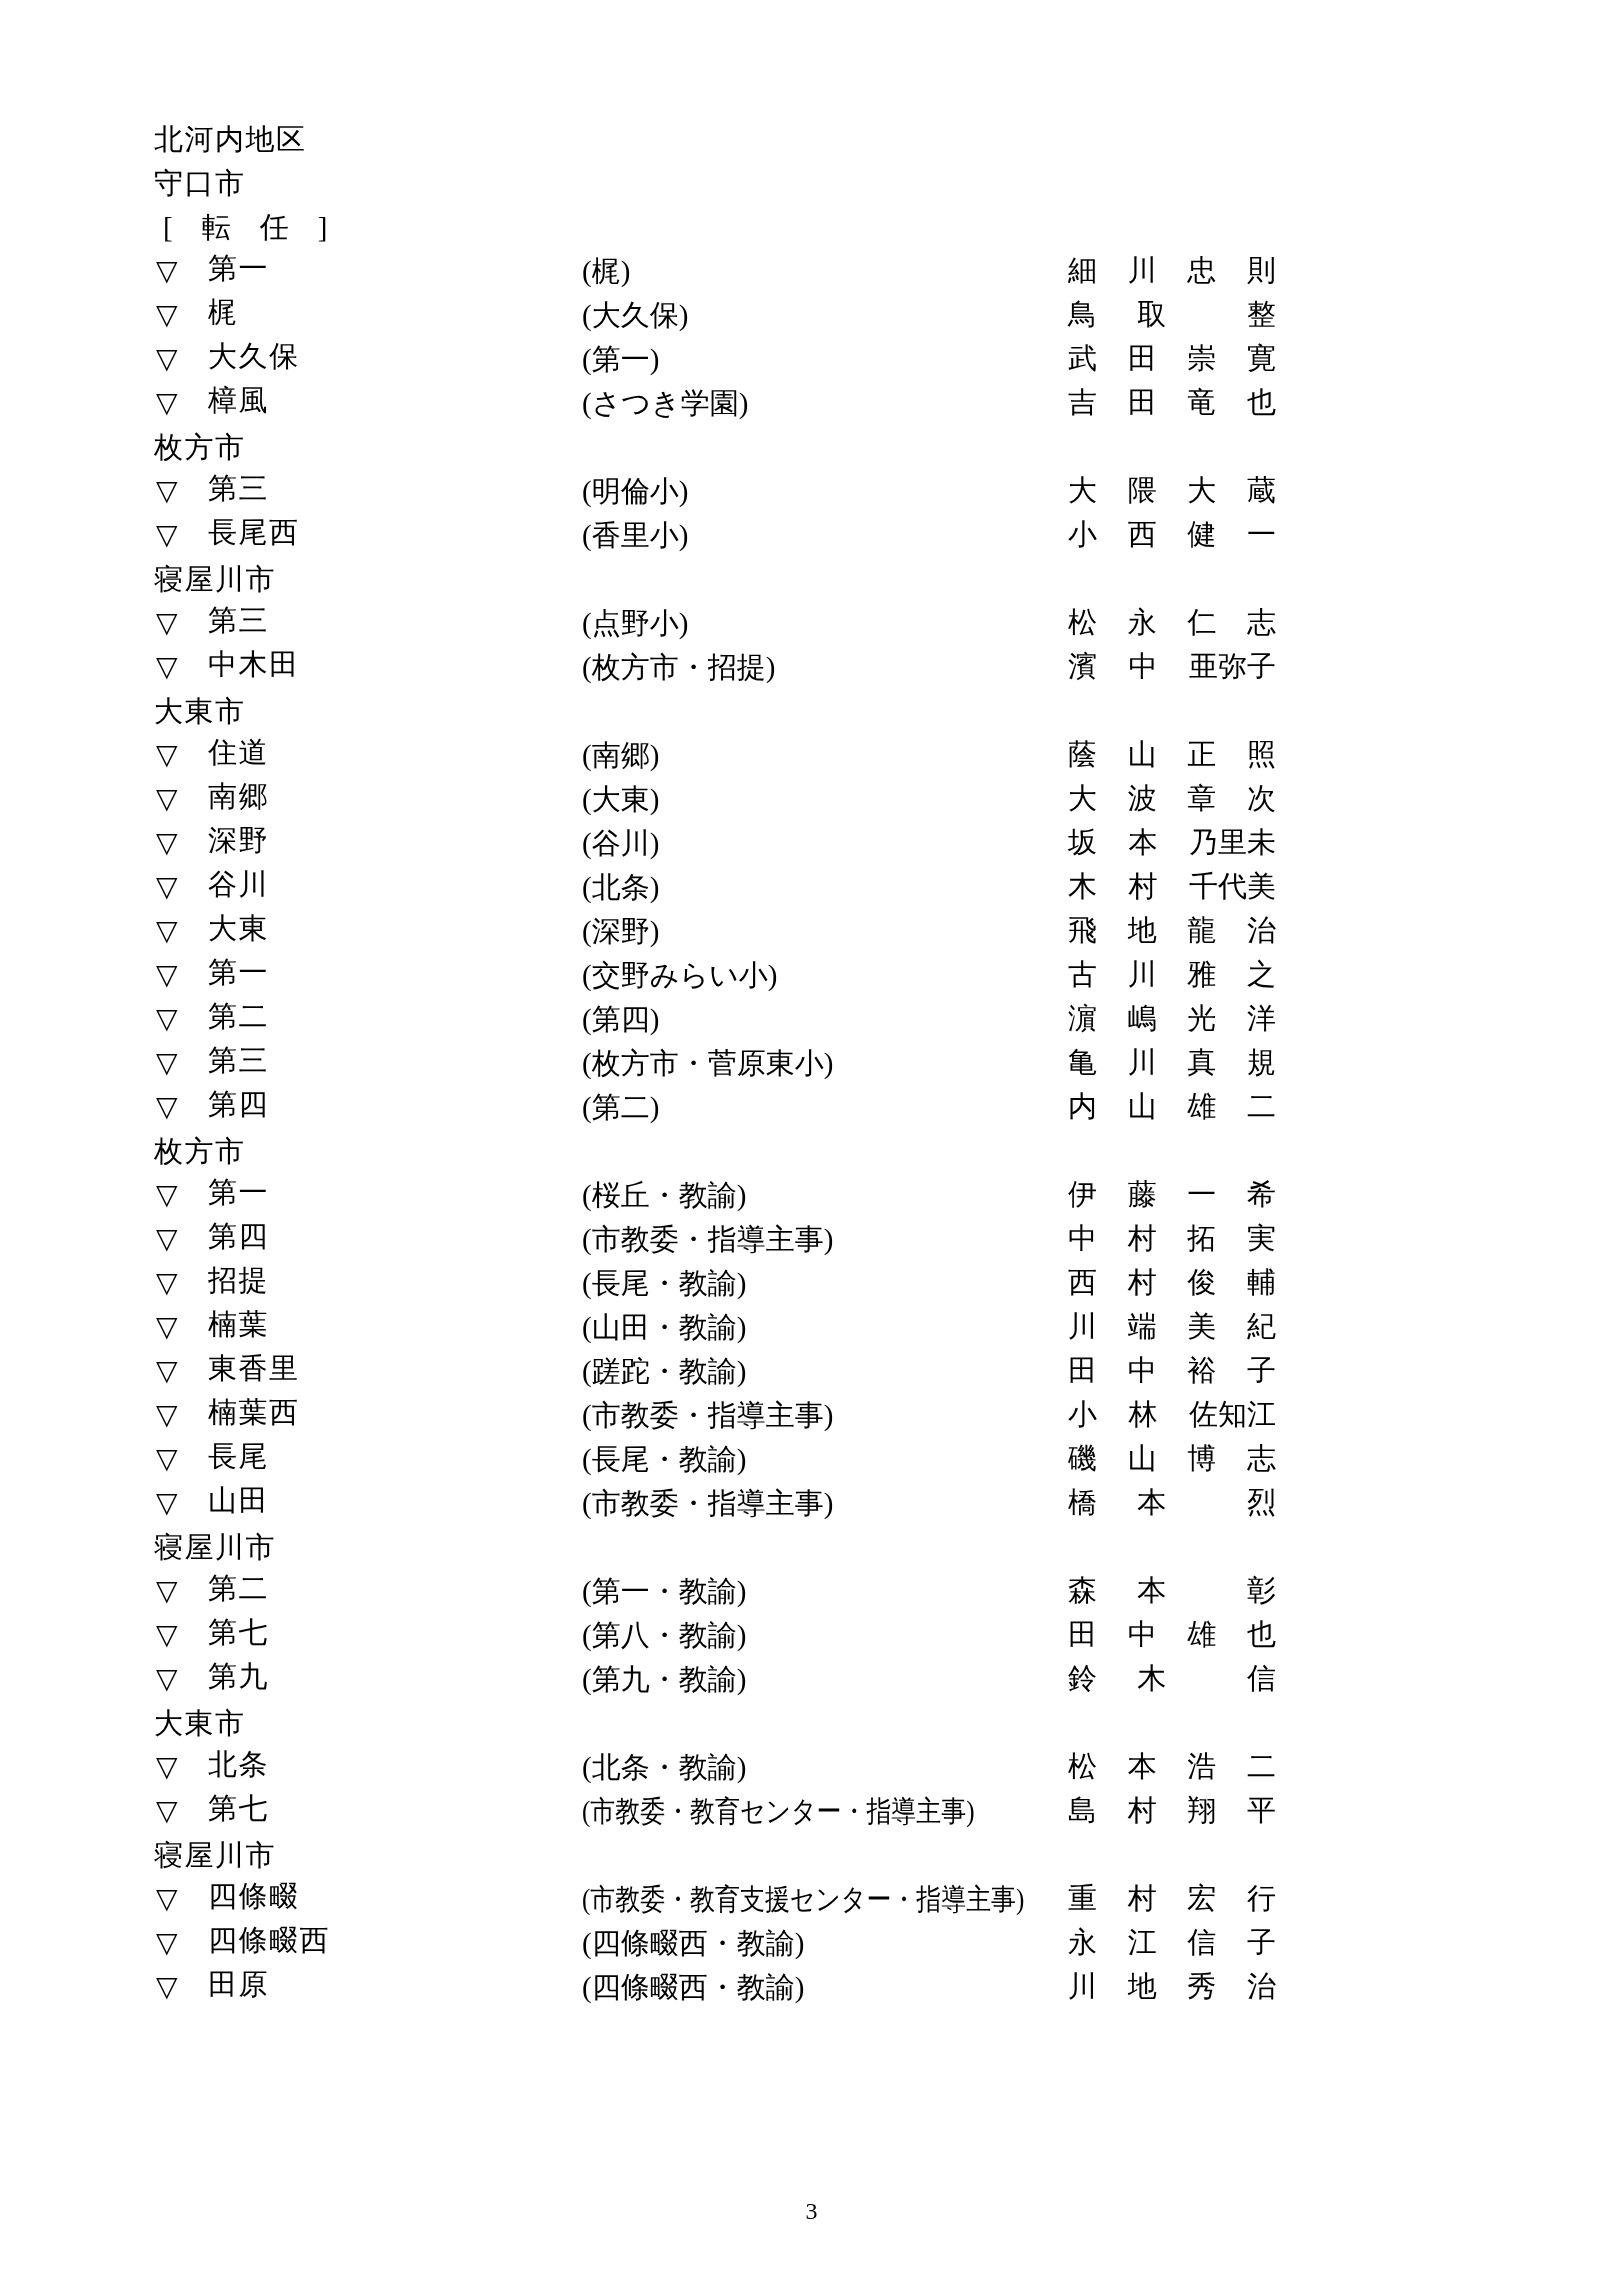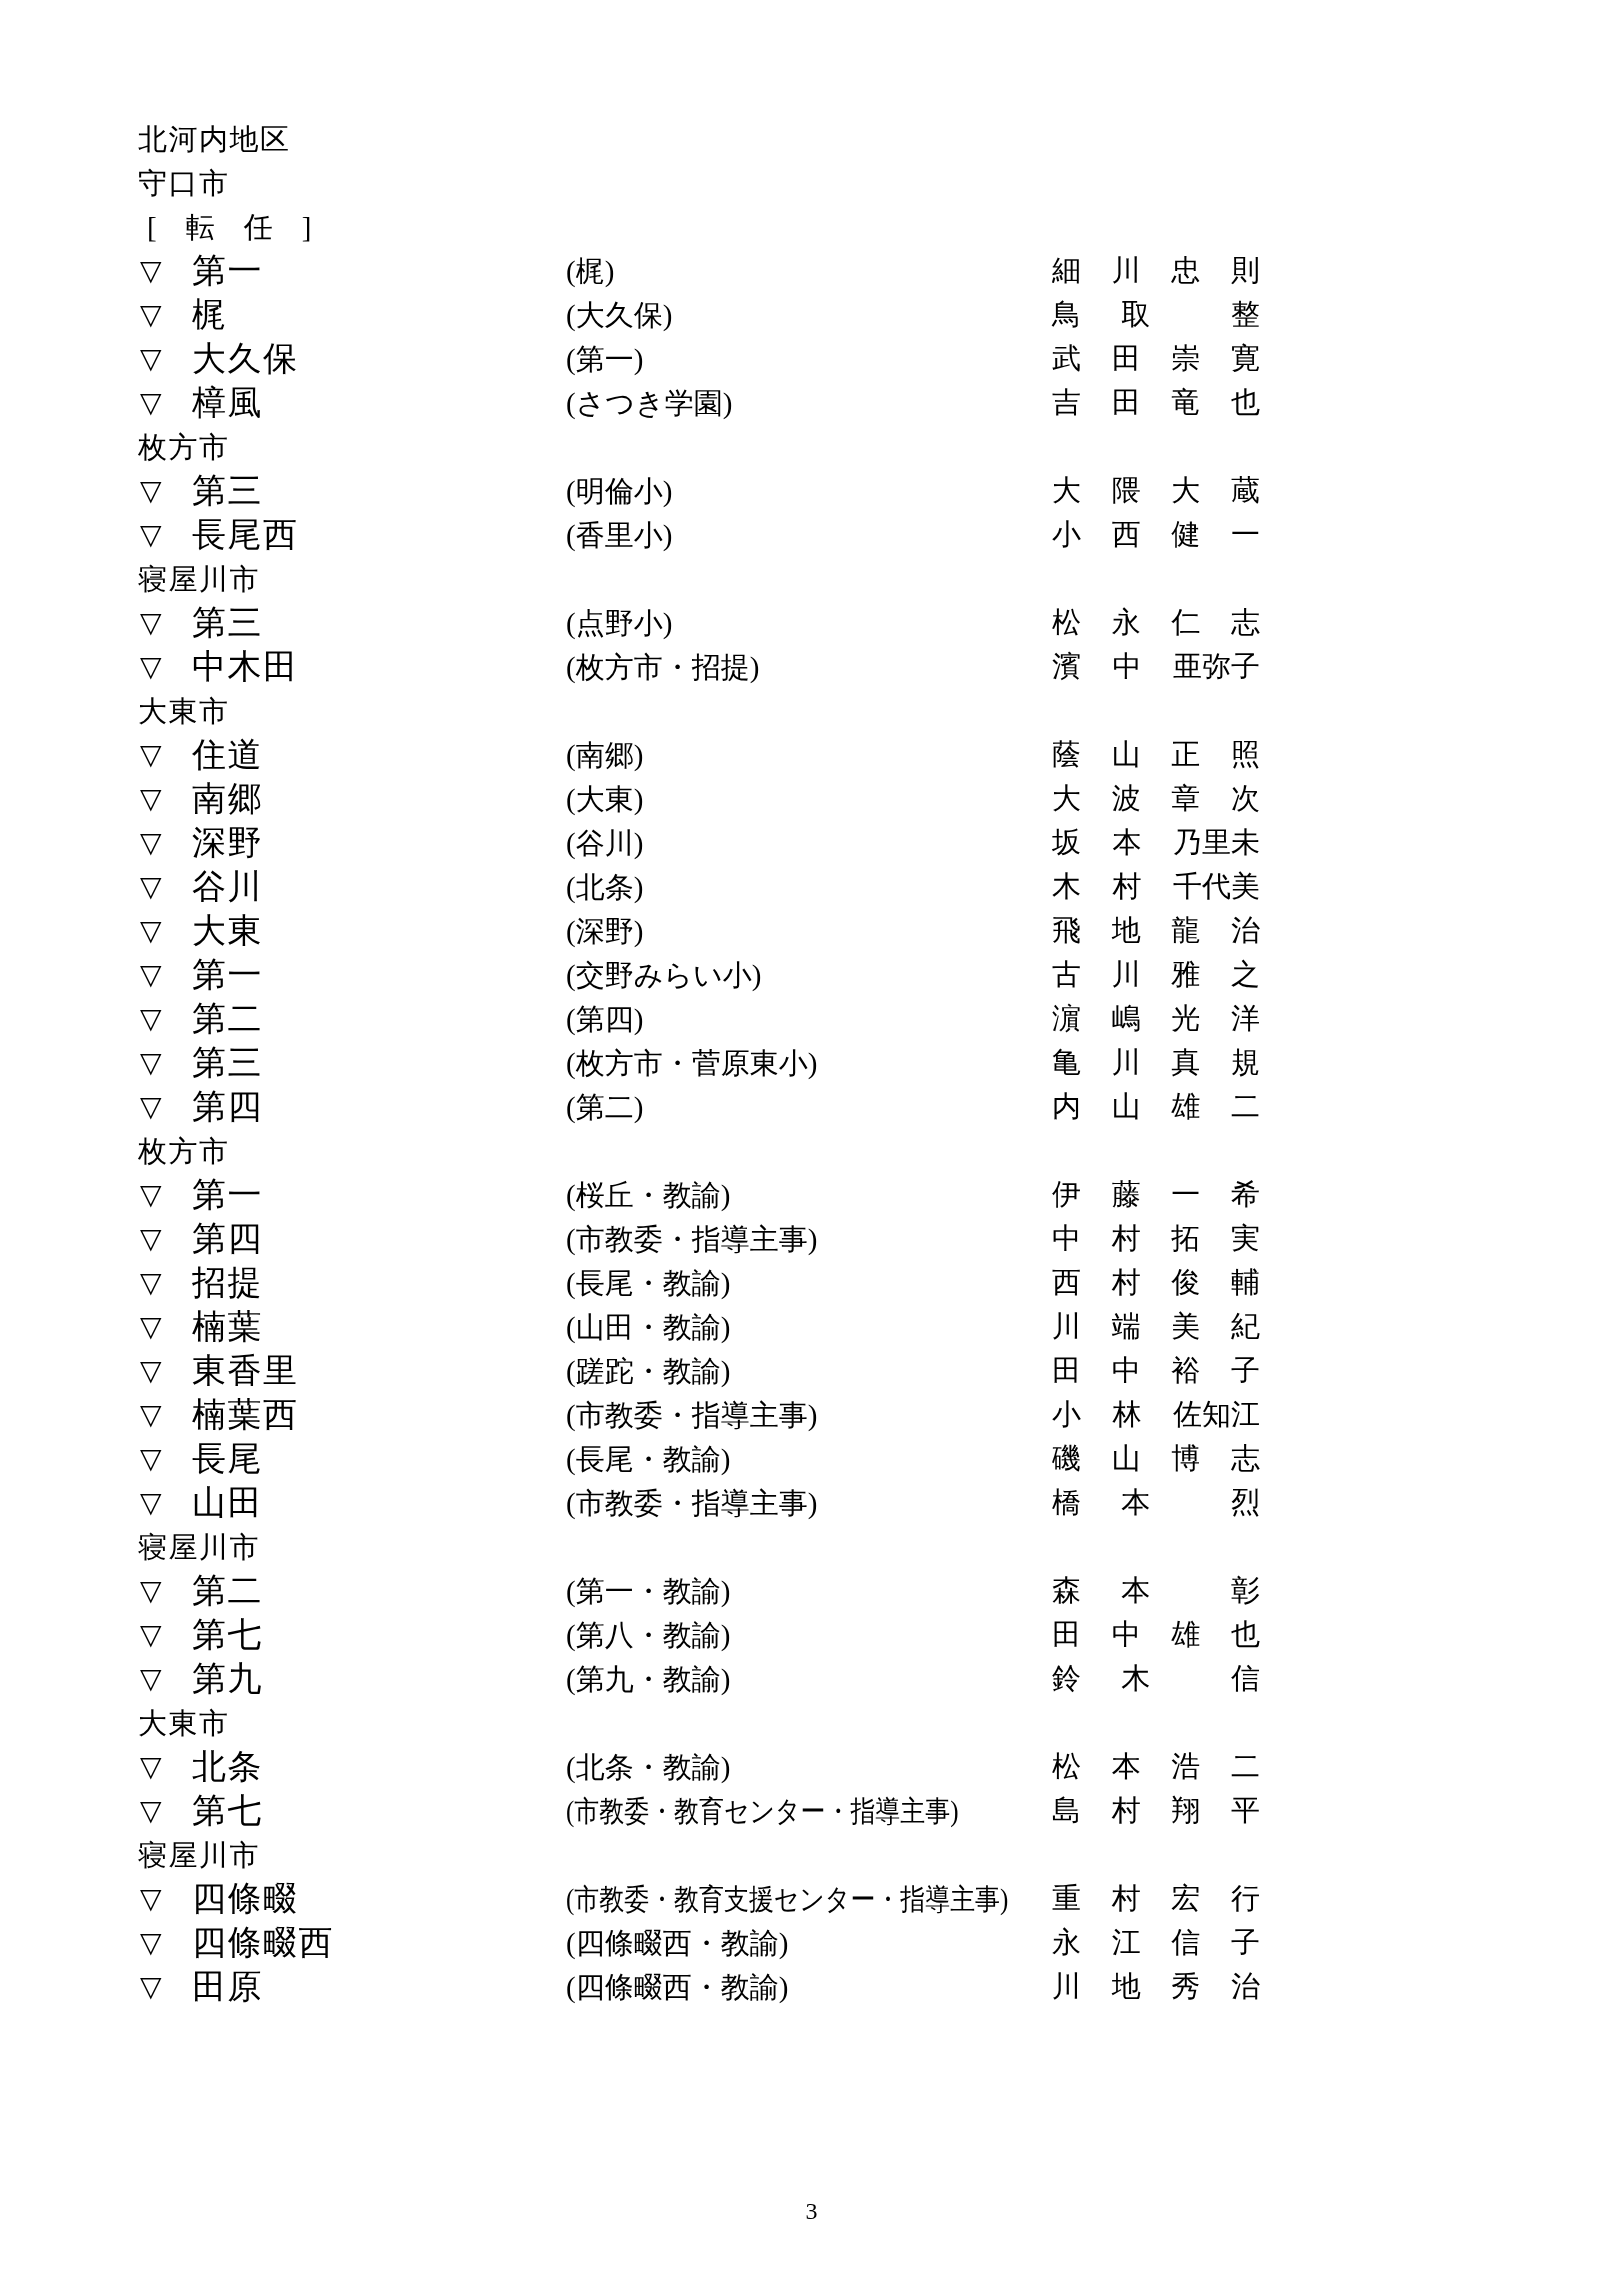--- a/index.html
+++ b/index.html
@@ -4,35 +4,35 @@
 <style>
   html,body { margin:0; padding:0; background:#fff; }
   .page {
     position:relative;
     width:1623px; height:2295px;
     background:#ffffff;
     color:#000;
     font-family:"Liberation Serif","DejaVu Serif",serif;
     overflow:hidden;
   }
-  #rows { position:absolute; left:0; top:117px; width:1403px; }
+  #rows { position:absolute; left:0; top:117px; width:1403px;padding-left:16px; }
   .row { position:relative; height:44px; width:1623px; }
   .row span { white-space:nowrap; }
   .htext {
     position:absolute; left:138px; top:0;
     font-size:29px; line-height:44px; letter-spacing:1.5px;
   }
   .bracket .htext { left:147px; letter-spacing:0; }
   .marker {
     position:absolute; left:140px; top:0;
     font-size:28px; line-height:44px;
   }
   .school {
     position:absolute; left:192px; top:0;
-    font-size:34px; line-height:44px; letter-spacing:1.5px;
+    font-size:29px; line-height:44px; letter-spacing:1.5px;font-family:Liberation Mono, monospace;
   }
   .prev {
     position:absolute; left:566px; top:0;
     font-size:29px; line-height:44px;
   }
   .prev.condensed { transform:scaleX(0.86); transform-origin:left center; }
   .name {
     position:absolute; left:1052px; top:0;
     width:208px; height:44px;
     display:flex; justify-content:space-between; align-items:center;

